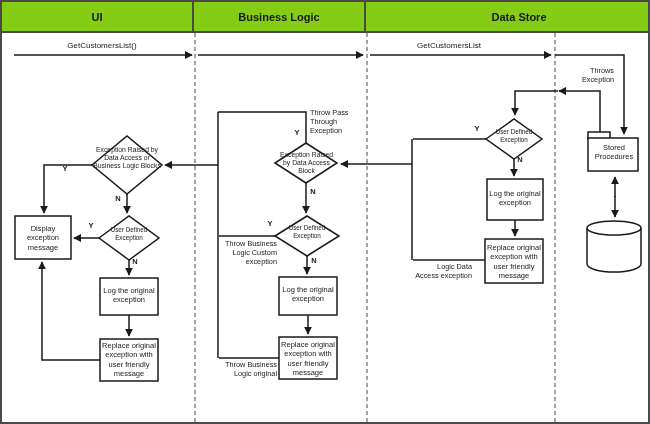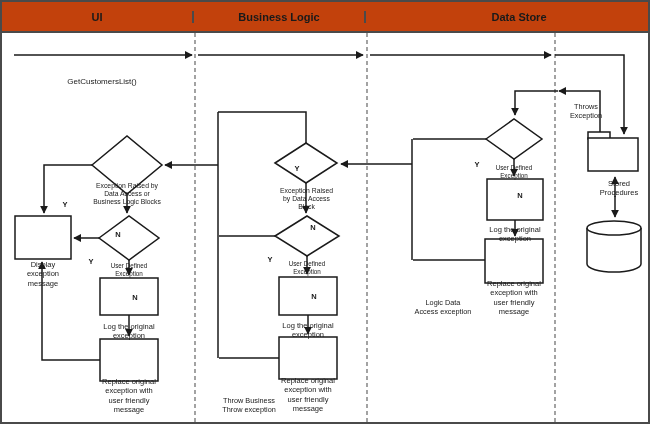--- a/index.html
+++ b/index.html
@@ -2,32 +2,32 @@
 <html><head>
 <meta charset="utf-8">
 <style>
   html,body{margin:0;padding:0;background:#fff;}
   .stage{
     position:relative;width:650px;height:424px;
     box-sizing:border-box;border:2px solid #4a4a4a;background:#fff;
     font-family:"Liberation Sans",sans-serif;color:#1a1a1a;overflow:hidden;
   }
   .hdr{position:absolute;left:0;top:0;width:100%;height:31px;display:flex;
-       background:#c2410c;border-bottom:2px solid #4a4a4a;box-sizing:border-box;align-items:center;}
+       background:#84cc16;border-bottom:2px solid #4a4a4a;box-sizing:border-box;}
   .hcell{display:flex;align-items:center;justify-content:center;
          font-size:11px;font-weight:bold;border-right:2px solid #4a4a4a;box-sizing:border-box;}
   .hcell:last-child{border-right:none;padding-left:24px;}
   .h1{width:192px}.h2{width:172px}.h3{width:188px}.h4{flex:1}
   svg.layer{position:absolute;left:0;top:0;}
-  .lbl{position:absolute;text-align:center;font-size:7.5px;line-height:1.2;color:#1a1a1a;margin-top:36px;}
+  .lbl{position:absolute;text-align:center;font-size:7.5px;line-height:1.2;color:#1a1a1a;}
   .msg{font-size:8px;}
   .dmd{font-size:6.8px;line-height:1.18;}
   .dmd-s{font-size:6.3px;line-height:1.2;}
   .boxtxt{font-size:7.5px;line-height:1.25;}
-  .side{font-size:7.3px;line-height:1.25;}
+  .side{font-size:7.3px;line-height:1.25;text-align:right;}
   .yn{font-size:7.5px;font-weight:bold;width:10px;}
   .left{text-align:left;}
 </style>
 </head>
 <body>
 
 <div class="stage">
 
   <div class="hdr">
     <div class="hcell h1">UI</div>
@@ -108,40 +108,43 @@
       <rect x="586" y="136" width="50" height="33"></rect>
     </g>
 
     <g fill="#fff" stroke="#1a1a1a" stroke-width="1.5">
       <path d="M585 226 L585 262 A27 8 0 0 0 639 262 L639 226"></path>
       <ellipse cx="612" cy="226" rx="27" ry="7"></ellipse>
     </g>
   </svg>
 
   <div class="lbl msg" style="left:20px;top:39px;width:160px;">GetCustomersList()</div>
+  <div class="lbl msg" style="left:372px;top:39px;width:150px;">GetCustomersList</div>
   <div class="lbl side" style="left:556px;top:64px;width:56px;">Throws Exception</div>
 
   <div class="lbl dmd" style="left:91px;top:144px;width:68px;">Exception Raised by Data Access or Business Logic Blocks</div>
   <div class="lbl dmd-s" style="left:100px;top:224px;width:54px;">User Defined Exception</div>
   <div class="lbl boxtxt" style="left:15px;top:222px;width:52px;">Display exception message</div>
   <div class="lbl boxtxt" style="left:100px;top:284px;width:54px;">Log the original exception</div>
   <div class="lbl boxtxt" style="left:100px;top:339px;width:54px;">Replace original exception with user friendly message</div>
 
   <div class="lbl dmd" style="left:274px;top:149px;width:61px;">Exception Raised by Data Access Block</div>
   <div class="lbl dmd-s" style="left:278px;top:222px;width:54px;">User Defined Exception</div>
   <div class="lbl boxtxt" style="left:279px;top:283px;width:54px;">Log the original exception</div>
   <div class="lbl boxtxt" style="left:279px;top:338px;width:54px;">Replace original exception with user friendly message</div>
-  <div class="lbl side" style="left:219px;top:358px;width:56px;">Throw Business Throw exception</div>
+  <div class="lbl side left" style="left:308px;top:106px;width:55px;">Throw Pass Through Exception</div>
+  <div class="lbl side" style="left:219px;top:237px;width:56px;">Throw Business Logic Custom exception</div>
+  <div class="lbl side" style="left:219px;top:358px;width:56px;">Throw Business Logic original</div>
 
   <div class="lbl dmd-s" style="left:486px;top:126px;width:52px;">User Defined Exception</div>
   <div class="lbl boxtxt" style="left:487px;top:187px;width:52px;">Log the original exception</div>
   <div class="lbl boxtxt" style="left:485px;top:241px;width:54px;">Replace original exception with user friendly message</div>
   <div class="lbl side" style="left:412px;top:260px;width:58px;">Logic Data Access exception</div>
 
-  <div class="lbl boxtxt" style="left:587px;top:141px;width:60px;">Stored Procedures</div>
+  <div class="lbl boxtxt" style="left:587px;top:141px;width:50px;">Stored Procedures</div>
 
   <div class="lbl yn" style="left:58px;top:162px;">Y</div>
   <div class="lbl yn" style="left:111px;top:192px;">N</div>
   <div class="lbl yn" style="left:84px;top:219px;">Y</div>
   <div class="lbl yn" style="left:128px;top:255px;">N</div>
   <div class="lbl yn" style="left:290px;top:126px;">Y</div>
   <div class="lbl yn" style="left:306px;top:185px;">N</div>
   <div class="lbl yn" style="left:263px;top:217px;">Y</div>
   <div class="lbl yn" style="left:307px;top:254px;">N</div>
   <div class="lbl yn" style="left:470px;top:122px;">Y</div>

